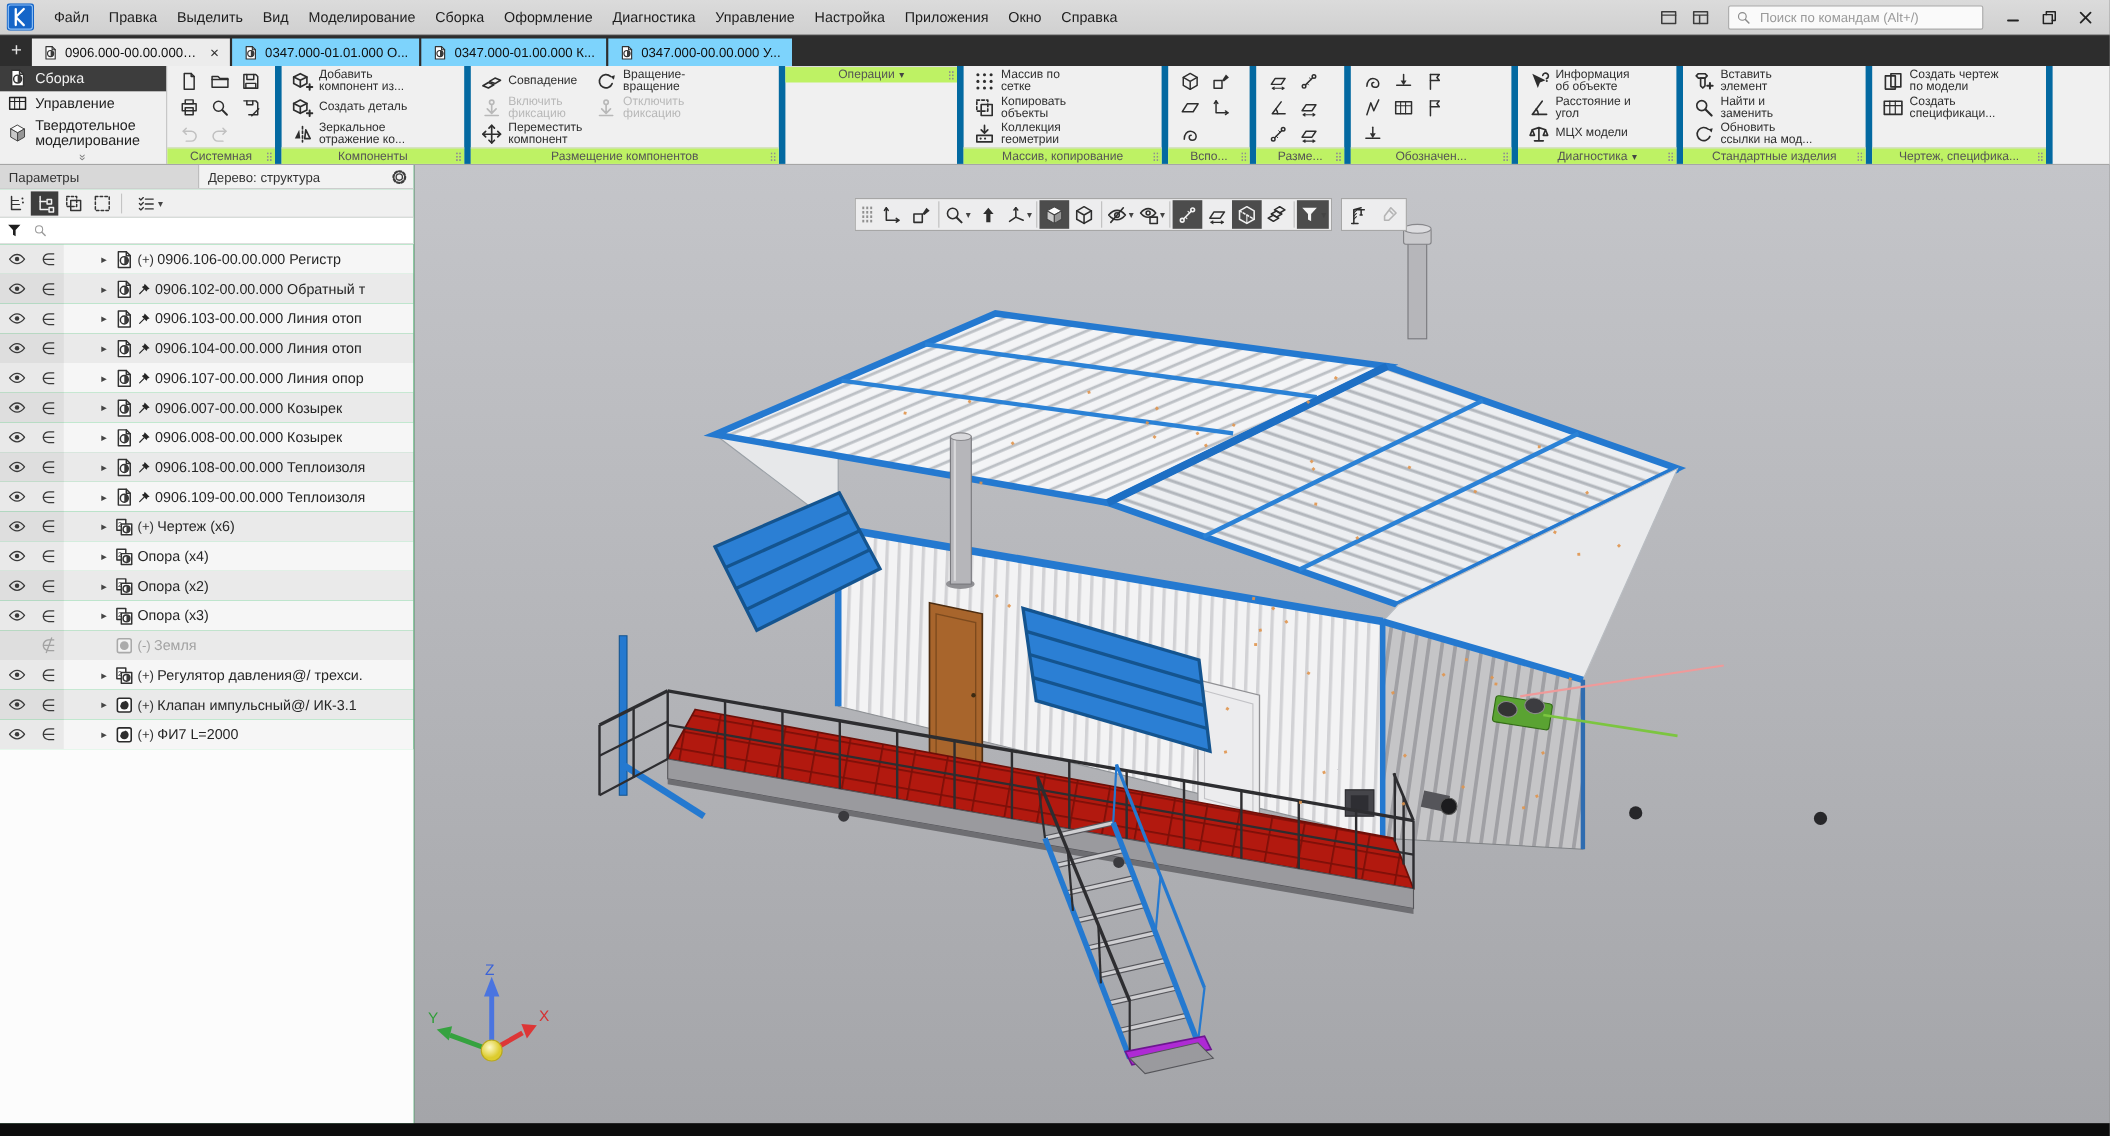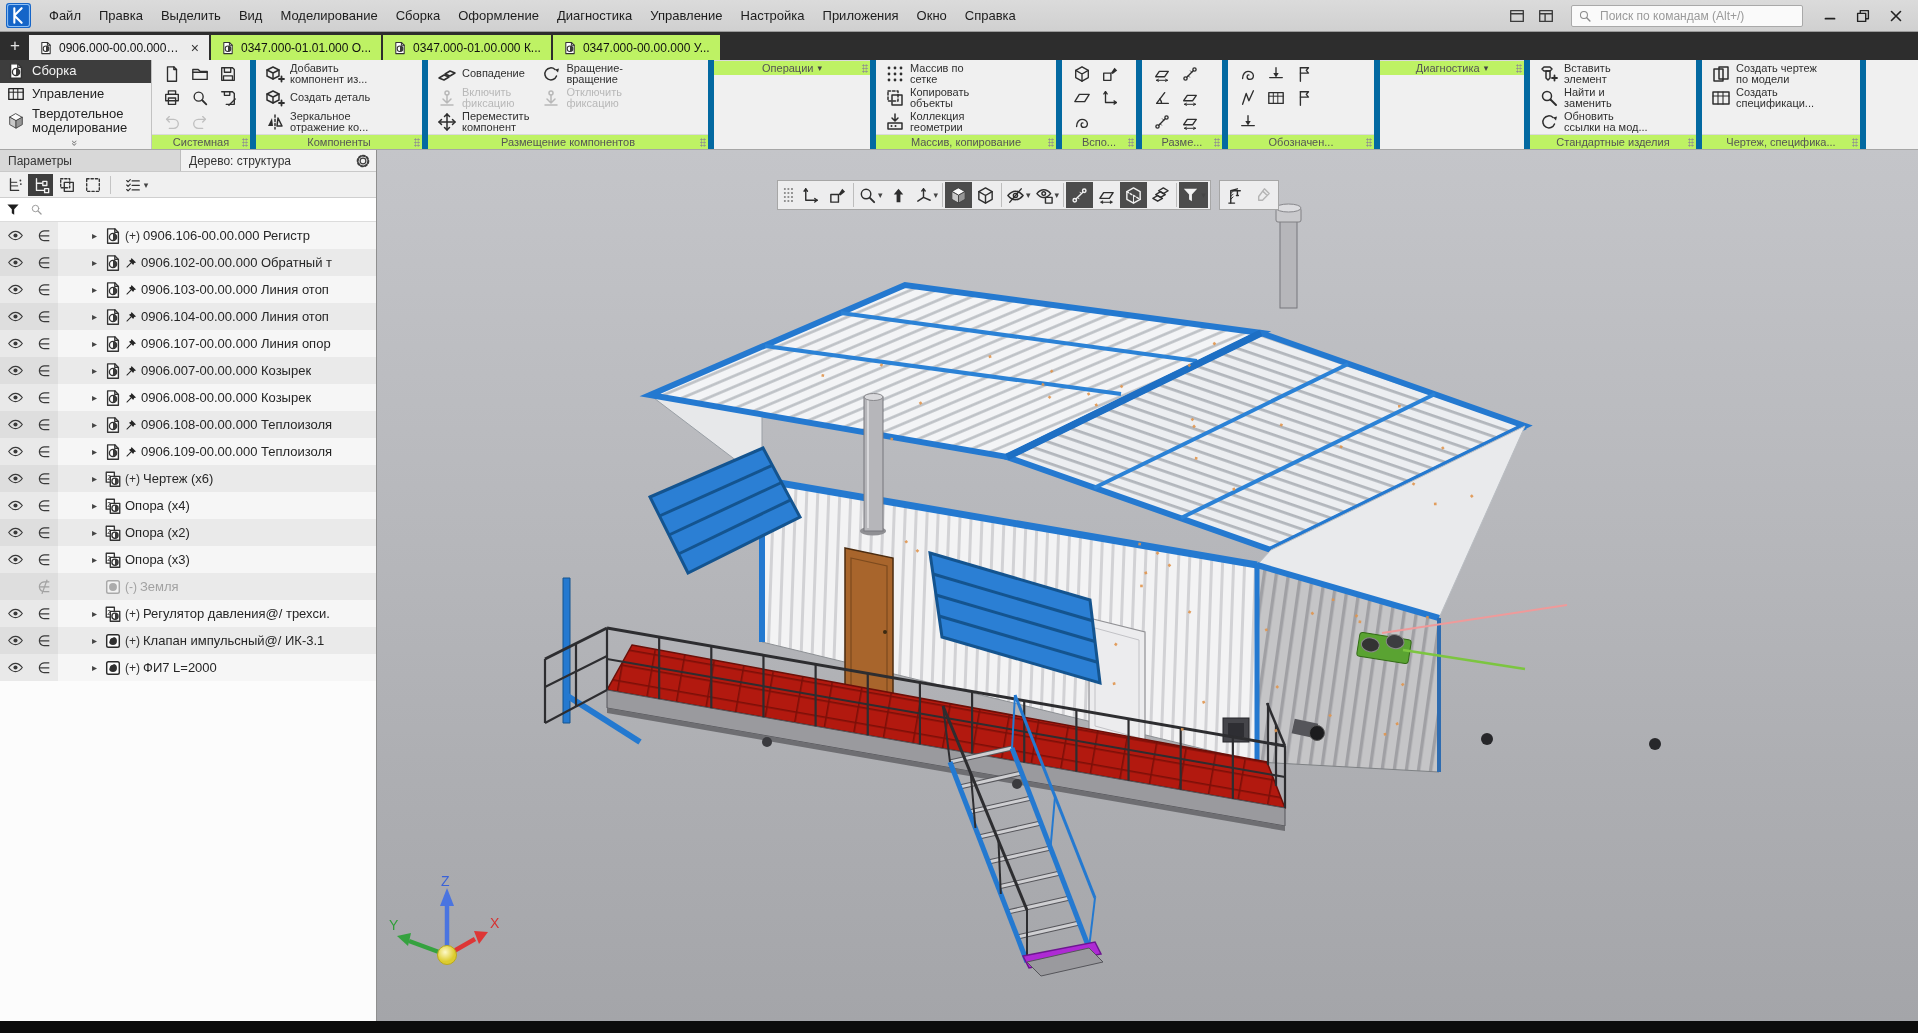--- a/index.html
+++ b/index.html
@@ -15,21 +15,21 @@
   .mspacer{flex:1}
   .laybtn{width:26px;height:24px;display:flex;align-items:center;justify-content:center;color:#3c3c3c;margin:0 1px;}
   .searchbox{width:232px;height:22px;background:#fafafa;border:1px solid #a9a9a9;border-radius:2px;display:flex;align-items:center;padding:0 6px;gap:6px;margin:0 10px;color:#8a8a8a;}
   .searchbox input{border:none;outline:none;background:transparent;font-size:12px;color:#4c1d95;width:100%;font-family:inherit;}
   .searchbox input::placeholder{color:#9a9a9a;}
   .winbtn{width:32px;height:26px;display:flex;align-items:center;justify-content:center;color:#222;}
 
   
   .tabbar{height:28px;background:#2d2d2d;display:flex;align-items:stretch;padding-left:2px;}
   .newtab{width:26px;color:#e4e4e4;font-size:17px;display:flex;align-items:center;justify-content:center;}
-  .tab{display:flex;align-items:center;gap:6px;padding:0 10px;margin:3px 1px 0 1px;background:#bef264;font-size:12px;color:#101010;max-width:180px;white-space:nowrap;}
+  .tab{display:flex;align-items:center;gap:6px;padding:0 10px;margin:3px 1px 0 1px;background:#7dd3fc;font-size:12px;color:#101010;max-width:180px;white-space:nowrap;}
   .tab.active{background:#ececec;}
   .tab-label{overflow:hidden;text-overflow:ellipsis;}
   .tab-close{margin-left:3px;font-size:14px;color:#333;line-height:1;}
 
   
   .ribbon{height:90px;display:flex;background:#f0f0f0;border-bottom:1px solid #a6a6a6;}
   .modes{width:152px;display:flex;flex-direction:column;border-right:1px solid #c2c2c2;}
   .mode{display:flex;align-items:center;gap:7px;padding:0 7px;font-size:13px;color:#222;height:25px;line-height:14px;white-space:pre-line;}
   .mode.m2{height:34px;}
   .mode.active{background:#3d3d3d;color:#f3f3f3;}
@@ -754,20 +754,42 @@
               <use href="#s-datum"></use>
             </svg>
           </div>
         </div>
         <div class="rgrouplabel">
           <span>Обозначен...</span>
           <span class="grip"></span>
         </div>
       </div>
       <div class="rgroup" style="width: 150px;">
+        <div class="rcontent">
+          <div class="rbig">
+            <svg class="ic" viewBox="0 0 20 20" style="width: 20px; height: 20px;">
+              <use href="#s-info"></use>
+            </svg>
+            <div class="rlabel">Информация
+об объекте</div>
+          </div>
+          <div class="rbig">
+            <svg class="ic" viewBox="0 0 20 20" style="width: 20px; height: 20px;">
+              <use href="#s-angle"></use>
+            </svg>
+            <div class="rlabel">Расстояние и
+угол</div>
+          </div>
+          <div class="rbig">
+            <svg class="ic" viewBox="0 0 20 20" style="width: 20px; height: 20px;">
+              <use href="#s-scale"></use>
+            </svg>
+            <div class="rlabel">МЦХ модели</div>
+          </div>
+        </div>
         <div class="rgrouplabel">
           <span>Диагностика</span>
           <span class="dd">▾</span>
           <span class="grip"></span>
         </div>
       </div>
       <div class="rgroup" style="width: 172px;">
         <div class="rcontent">
           <div class="rbig">
             <svg class="ic" viewBox="0 0 20 20" style="width: 20px; height: 20px;">

